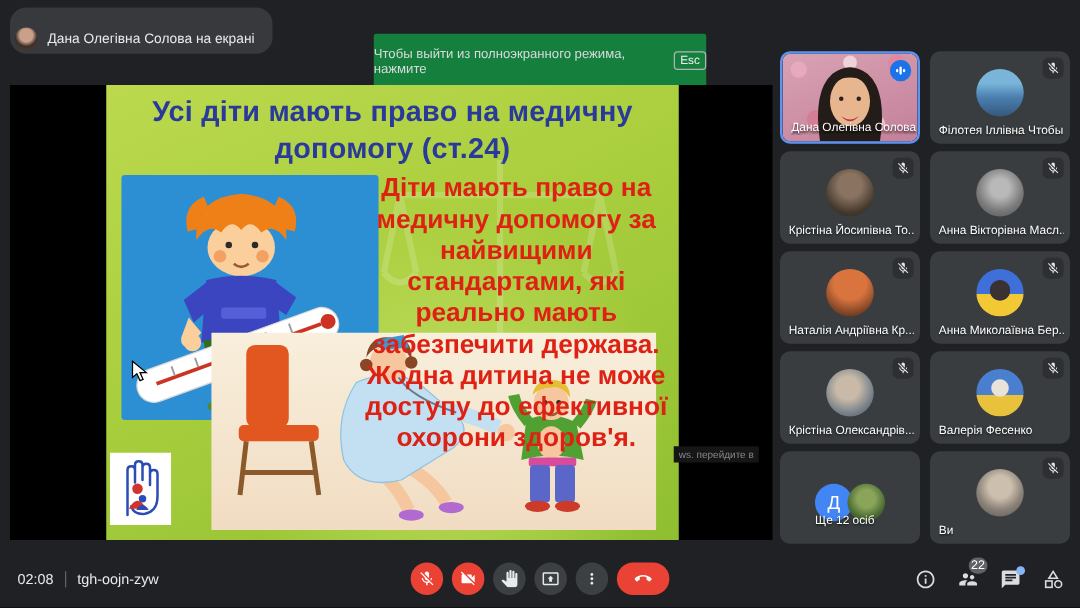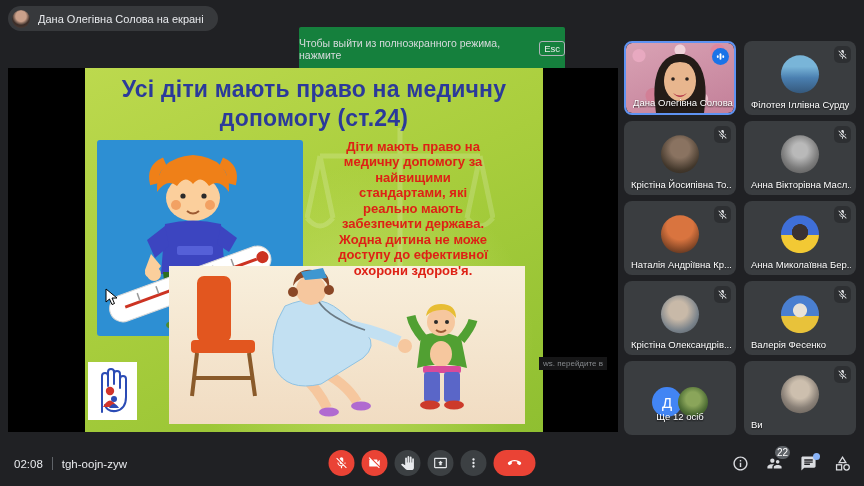--- a/index.html
+++ b/index.html
@@ -1,38 +1,38 @@
 <!DOCTYPE html>
 <html><head>
 <meta charset="utf-8">
 <style>
   html,body{margin:0;padding:0;background:#111;}
   .app{position:relative;width:864px;height:486px;background:#202124;overflow:hidden;
        font-family:"Liberation Sans",sans-serif;-webkit-font-smoothing:antialiased;}
 
   
   .share-banner{position:absolute;left:8px;top:6px;height:25px;background:#37393c;border-radius:13px;
-      display:flex;align-items:center;gap:8px;padding:0 14px 0 4px;color:#e8eaed;font-size:11px;}
+      display:flex;align-items:center;gap:8px;padding:12px 14px 0 4px;color:#e8eaed;font-size:11px;}
   .avatar-sm{width:18px;height:18px;border-radius:50%;
       background:radial-gradient(circle at 50% 35%,#caa08a 35%,#3a2d28 60%,#57423a);}
 
   
   .toast{position:absolute;left:299px;top:27px;width:266px;height:43px;background:#15803d;border-radius:2px;
       display:flex;align-items:center;justify-content:center;gap:6px;color:#d7dadd;font-size:10.5px;}
   .esc-key{border:1px solid #aeb3b8;border-radius:3px;padding:0 4px;line-height:13px;font-size:9.5px;color:#eceeef;}
 
   
   .stage{position:absolute;left:8px;top:68px;width:610px;height:364px;background:#000;}
   .slide{position:absolute;left:77px;top:0;width:458px;height:364px;overflow:hidden;
       background:radial-gradient(circle at 60% 75%, #c3de63 0%, rgba(195,222,99,0) 45%),
                  linear-gradient(155deg,#bcd94e 0%,#a9ce3d 45%,#8fbf31 100%);}
   .slide-title{position:absolute;left:6px;top:7px;width:446px;text-align:center;color:#2b3a9a;
       font-size:23px;font-weight:bold;line-height:1.25;letter-spacing:.2px;}
   .slide-body{position:absolute;left:202px;top:71px;width:252px;text-align:center;color:#de2115;
-      font-size:13px;font-weight:bold;line-height:1.19;z-index:6;}
+      font-size:21px;font-weight:bold;line-height:1.19;z-index:6;}
   .watermark{position:absolute;left:220px;top:50px;opacity:.17;z-index:1;}
   .boy-card{position:absolute;left:12px;top:72px;z-index:2;}
   .nurse-panel{position:absolute;left:84px;top:198px;z-index:3;}
   .slide-logo{position:absolute;left:3px;top:294px;z-index:4;}
   .cursor{position:absolute;left:20px;top:220px;z-index:7;}
   .overlay-hint{position:absolute;left:531px;top:289px;background:#161617;color:#85888c;
       font-size:8px;padding:2px 4px;white-space:nowrap;}
 
   
   .participants{position:absolute;left:624px;top:41px;width:188px;height:395px;}
@@ -58,21 +58,21 @@
   .av6{background:radial-gradient(circle at 45% 40%,#c8b9a8 30%,#79828a 65%,#4a5158);}
   .av7{background:radial-gradient(circle at 50% 40%,#e8e2d8 22%,rgba(0,0,0,0) 25%),linear-gradient(180deg,#4a7fd0 55%,#e8c23a 55%);}
   .av8{background:radial-gradient(circle at 50% 38%,#cdbfae 30%,#8a8178 60%,#5a534c);}
   .avatar-pair{position:absolute;left:50%;top:26px;transform:translateX(-50%);width:56px;height:30px;}
   .letter-avatar{position:absolute;left:0;top:0;width:30px;height:30px;border-radius:50%;background:#4285f4;
       color:#fff;font-size:15px;display:flex;align-items:center;justify-content:center;}
   .photo-avatar{position:absolute;left:26px;top:0;width:30px;height:30px;border-radius:50%;
       background:radial-gradient(circle at 50% 40%,#8aa55a 30%,#4a6a32 65%,#2c3f1e);}
   .pname{position:absolute;left:7px;bottom:5px;max-width:100px;color:#fff;font-size:9.5px;
       white-space:nowrap;overflow:hidden;text-shadow:0 1px 2px rgba(0,0,0,.85);}
-  .pname.center{left:0;right:0;max-width:none;text-align:center;bottom:13px;}
+  .pname.center{left:0;right:0;max-width:none;text-align:left;bottom:13px;padding-left:28px;}
   .mic-badge{position:absolute;top:5px;right:5px;width:17px;height:17px;border-radius:5px;
       background:rgba(22,23,25,.35);display:flex;align-items:center;justify-content:center;color:#e3e5e8;}
   .mic-badge svg{width:11px;height:11px;}
   .sound-badge{position:absolute;top:5px;right:5px;width:17px;height:17px;border-radius:50%;
       background:#1a73e8;display:flex;align-items:center;justify-content:center;color:#fff;z-index:2;}
   .sound-badge svg{width:11px;height:11px;}
 
   
   .controls-left{position:absolute;left:14px;bottom:16px;display:flex;gap:9px;align-items:center;color:#e8eaed;font-size:11.5px;}
   .vdiv{width:1px;height:13px;background:#5f6368;}
@@ -286,21 +286,21 @@
       <div class="pname">Дана Олегівна Солова</div>
     </div>
 
     <div class="tile t1">
       <div class="mic-badge">
           <svg>
             <use href="#ic-micoff"></use>
           </svg>
         </div>
       <div class="pavatar av1"></div>
-      <div class="pname">Філотея Іллівна Сурду</div>
+      <div class="pname">Філотея Іллівна Чтобы</div>
     </div>
 
     <div class="tile t2">
       <div class="mic-badge">
           <svg>
             <use href="#ic-micoff"></use>
           </svg>
         </div>
       <div class="pavatar av2"></div>
       <div class="pname">Крістіна Йосипівна То...</div>

